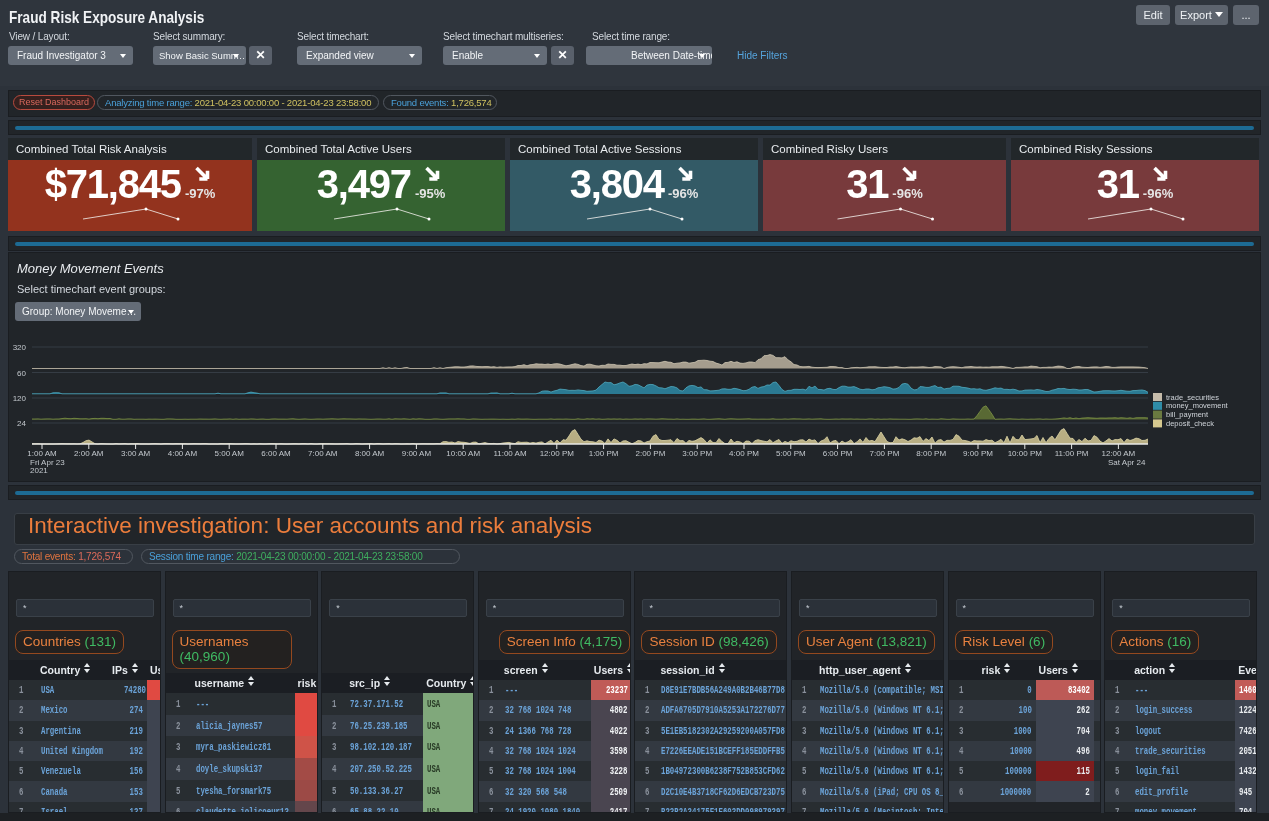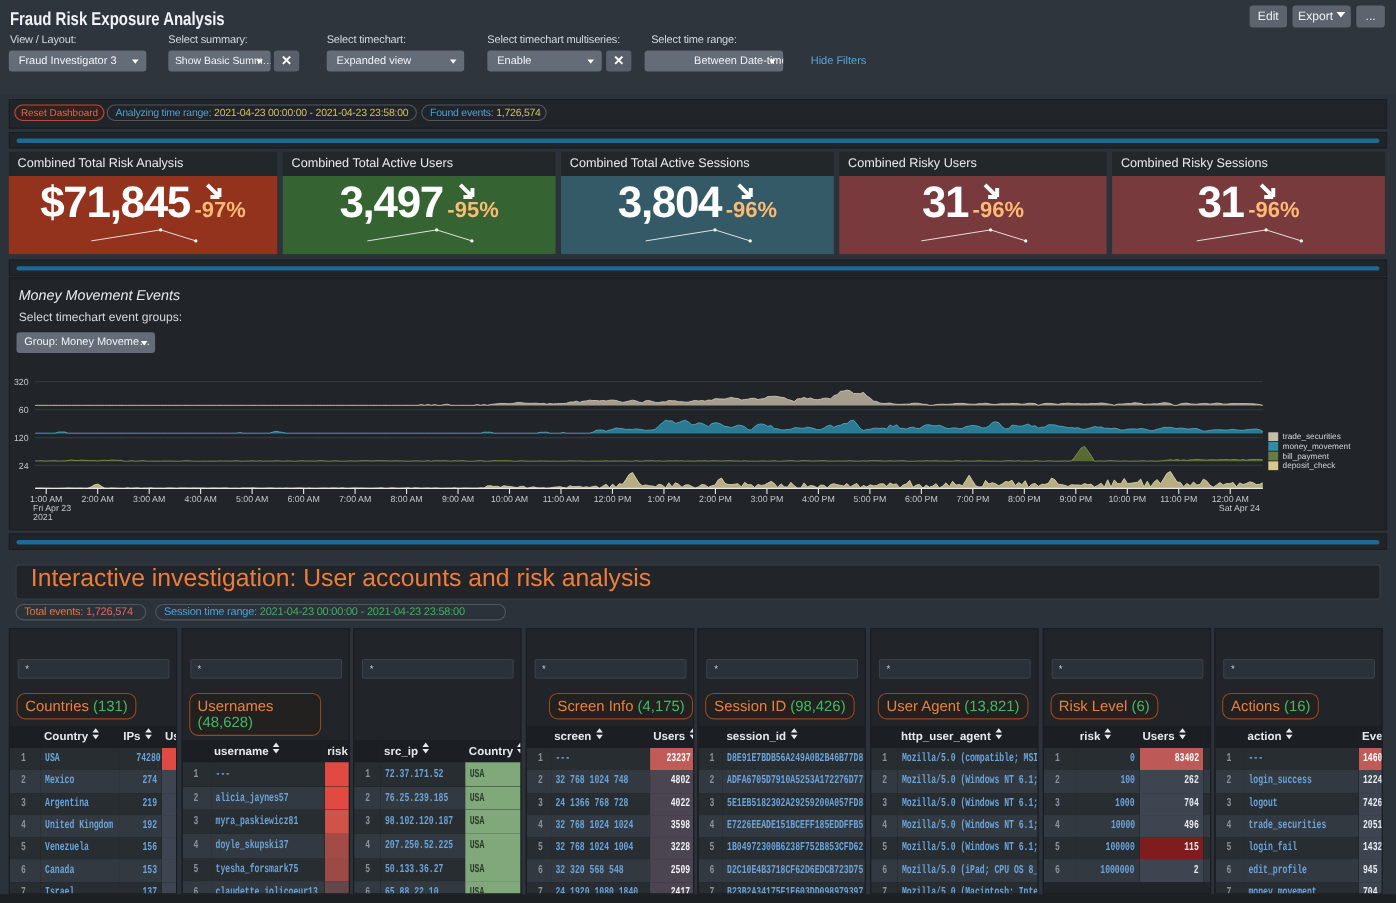--- a/index.html
+++ b/index.html
@@ -16,21 +16,21 @@
 .pillrow{letter-spacing:-.2px;height:15px;border:1px solid #51575f;border-radius:8px;font-size:9.5px;line-height:13px;padding:0 7px;white-space:nowrap;overflow:hidden;}
 .rstbtn{height:15px;border:1px solid #b84a3e;border-radius:8px;font-size:9px;line-height:13px;padding:0 5px;color:#d8685c;background:#35201e;}
 .strip{left:8px;width:1253px;height:15px;background:#212529;border:1px solid #1a1d21;}
 .strip .bar{position:absolute;left:6px;top:5px;width:1239px;height:4px;background:#1d6b94;border-radius:2px;}
 .kpi-t{height:22px;background:#22272a;color:#e8ebee;font-size:11.5px;line-height:22px;padding-left:8px;position:absolute;width:100%;top:0;left:0;white-space:nowrap;overflow:hidden;}
 .kpi{top:138px;height:93px;position:absolute;}
 .kpi-b{position:absolute;top:22px;left:0;width:100%;height:71px;}
 .kpi-v{position:absolute;width:100%;top:2px;text-align:center;color:#fff;font-weight:bold;white-space:nowrap;}
 .kpi-num{font-size:40px;letter-spacing:-1.2px;}
 .kpi-pct{display:inline-block;vertical-align:baseline;text-align:left;margin-left:4px;}
-.kpi-pct .pc{font-size:20px;color:#fdba74;font-weight:bold;line-height:14px;}
+.kpi-pct .pc{font-size:13px;color:#e5e5e5;font-weight:bold;line-height:14px;}
 .mm-lbl{font-size:11px;color:#d3d8de;}
 .tpanel{top:571px;height:242px;position:absolute;background:#212428;border:1px solid #1a1d21;overflow:hidden;}
 .tin{position:absolute;left:7px;top:27px;width:138px;height:18px;background:#2b3139;border:1px solid #3a4149;border-radius:2px;color:#c6ccd3;font-size:9px;line-height:16px;padding-left:6px;}
 .tbox{position:absolute;left:6px;top:58px;border:1px solid #94491f;border-radius:8px;background:#232120;padding:3px 7px 4px 7px;font-size:13.5px;line-height:15px;color:#e8813f;white-space:normal;}
 .tbox .cnt{color:#3fba63;}
 table.dt{border-collapse:collapse;position:absolute;left:0;font-size:11px;font-weight:bold;font-family:"Liberation Mono",monospace;table-layout:fixed;}
 table.dt th{background:#1b1e23;color:#e6eaee;font-family:"Liberation Sans",sans-serif;font-size:10.5px;font-weight:bold;text-align:left;padding:0 3px;white-space:nowrap;overflow:hidden;}
 table.dt td{color:#6ba3d8;padding:0 4px;white-space:nowrap;overflow:hidden;}
 .mx{display:inline-block;transform:scaleX(.67);transform-origin:0 50%;white-space:nowrap;}
 td.ra .mx{transform-origin:100% 50%;}
@@ -284,21 +284,21 @@
           <td class="rn" style=""><span class="mx">7</span></td>
           <td class="" style=""><span class="mx">Israel</span></td>
           <td class="ra" style=""><span class="mx">137</span></td>
           <td class="" style="background:#3e4450;color:#e8ebee;"><span class="mx"></span></td>
         </tr>
       </tbody>
     </table>
   </div>
 <div class="tpanel" style="left:164.6px;width:153px;">
     <div class="tin">*</div>
-    <div class="tbox" style="max-width:120px;">Usernames <span class="cnt">(48,628)</span></div>
+    <div class="tbox" style="max-width:120px;">Usernames <span class="cnt">(40,960)</span></div>
     <table class="dt" style="top:101px;width:169px;">
       <colgroup>
         <col style="width:26px;">
         <col style="width:103px;">
         <col style="width:40px;">
       </colgroup>
       <tbody>
         <tr style="height:20px;">
           <th></th>
           <th class="">username<span class="sort"><i class="u"></i><i class="d"></i></span></th>

